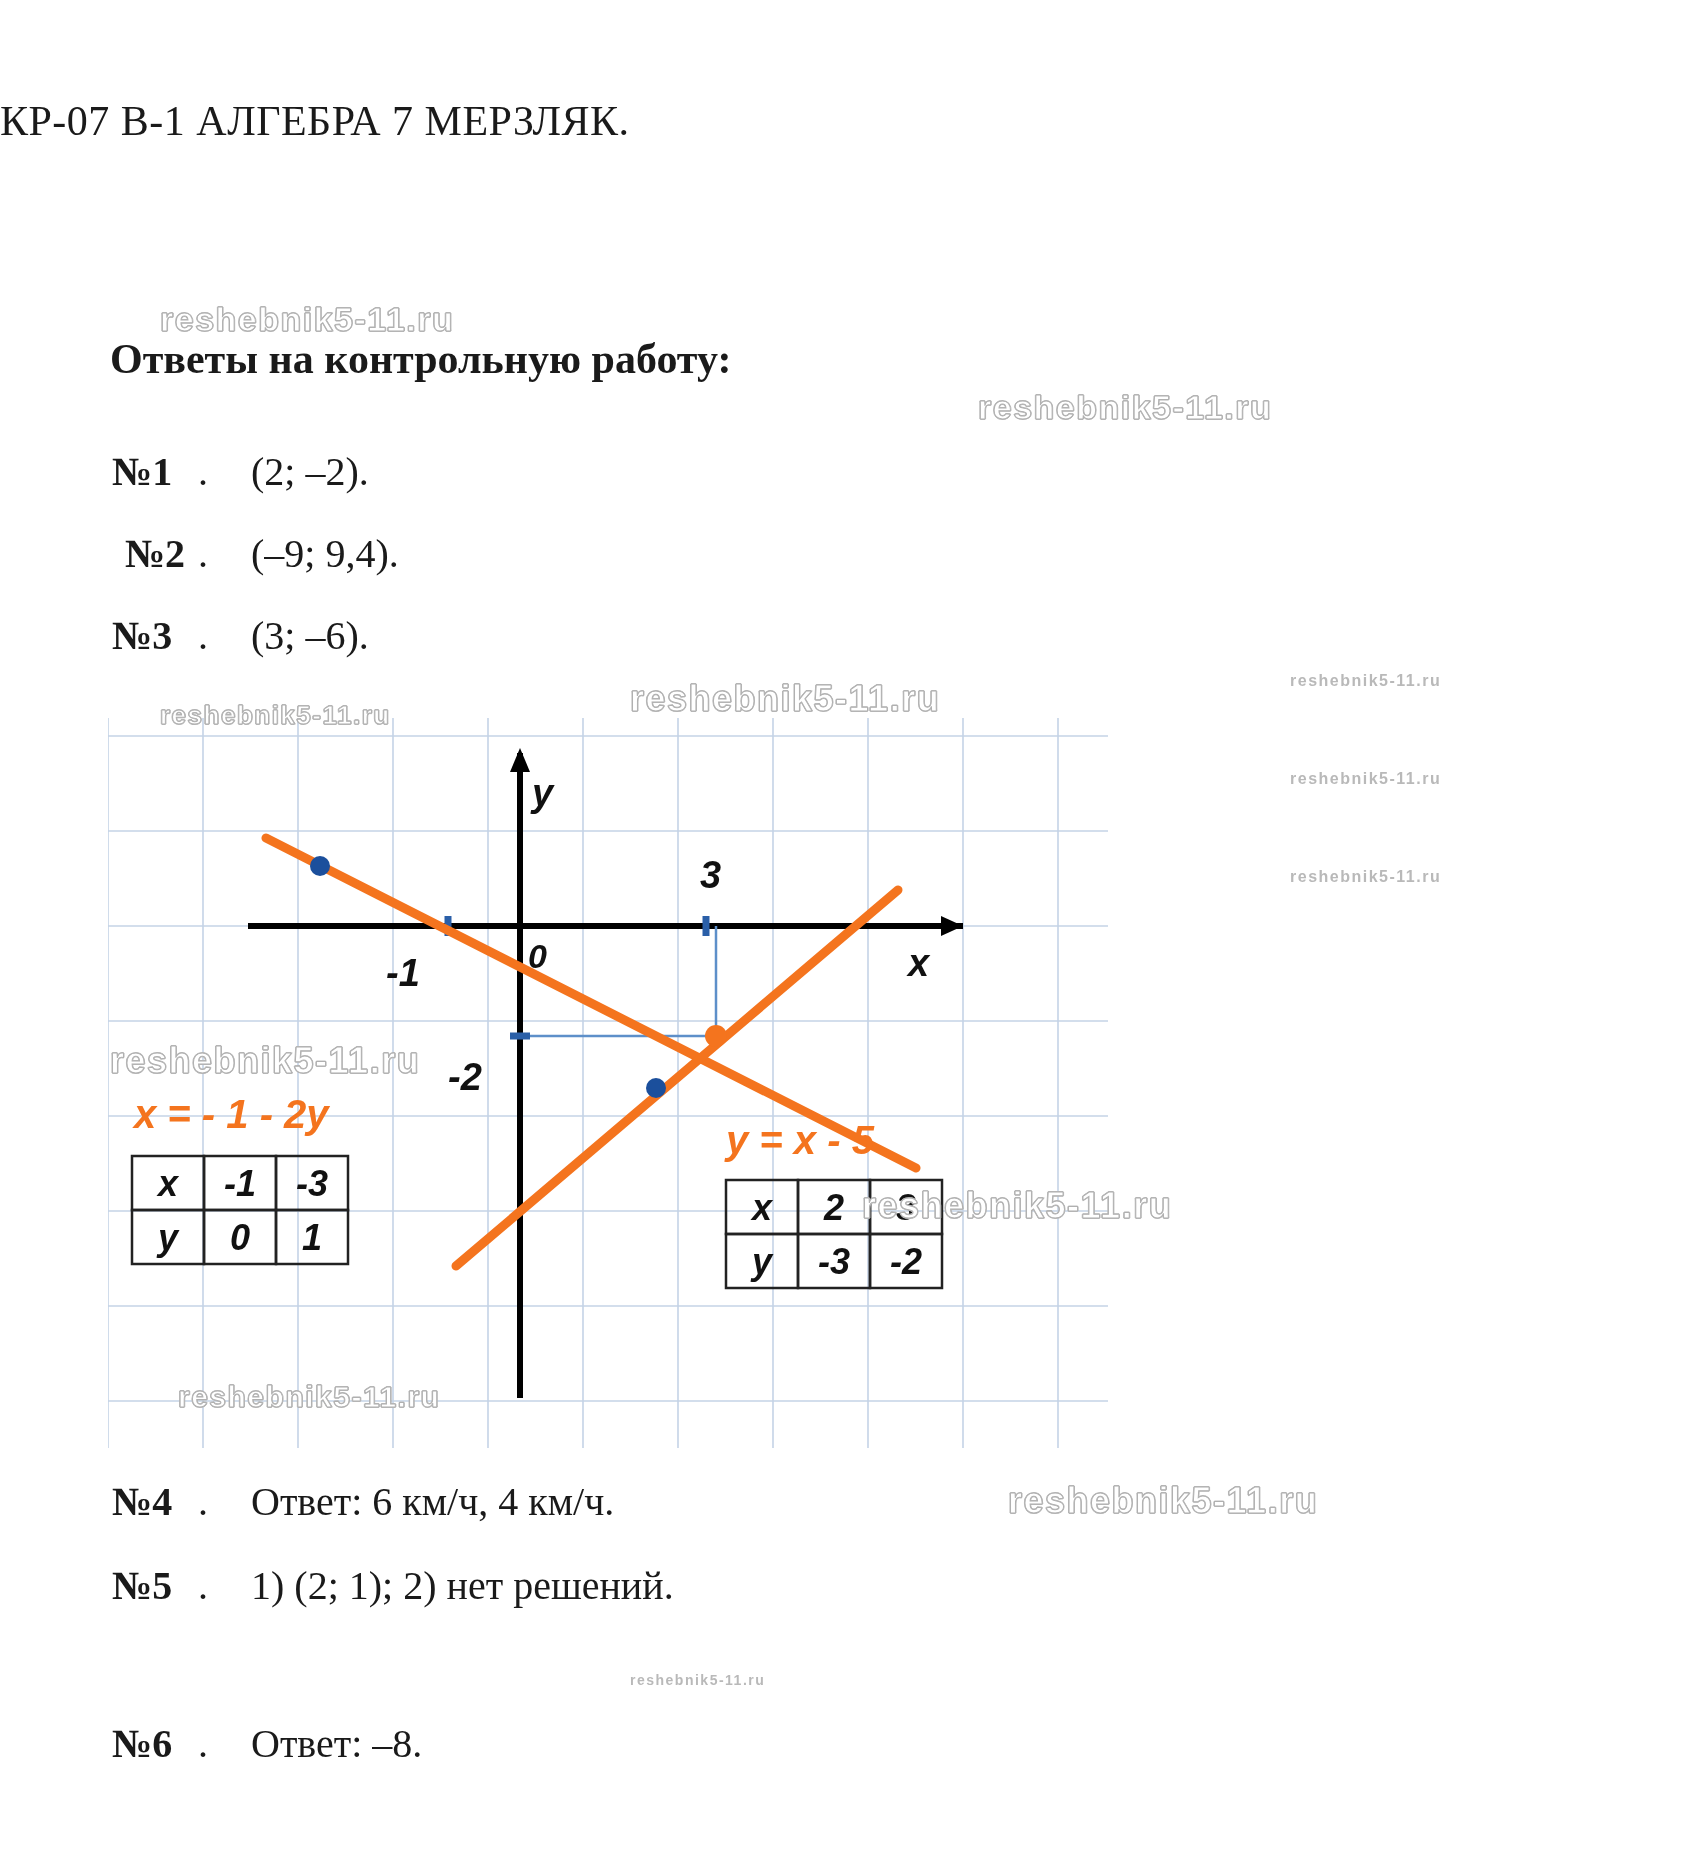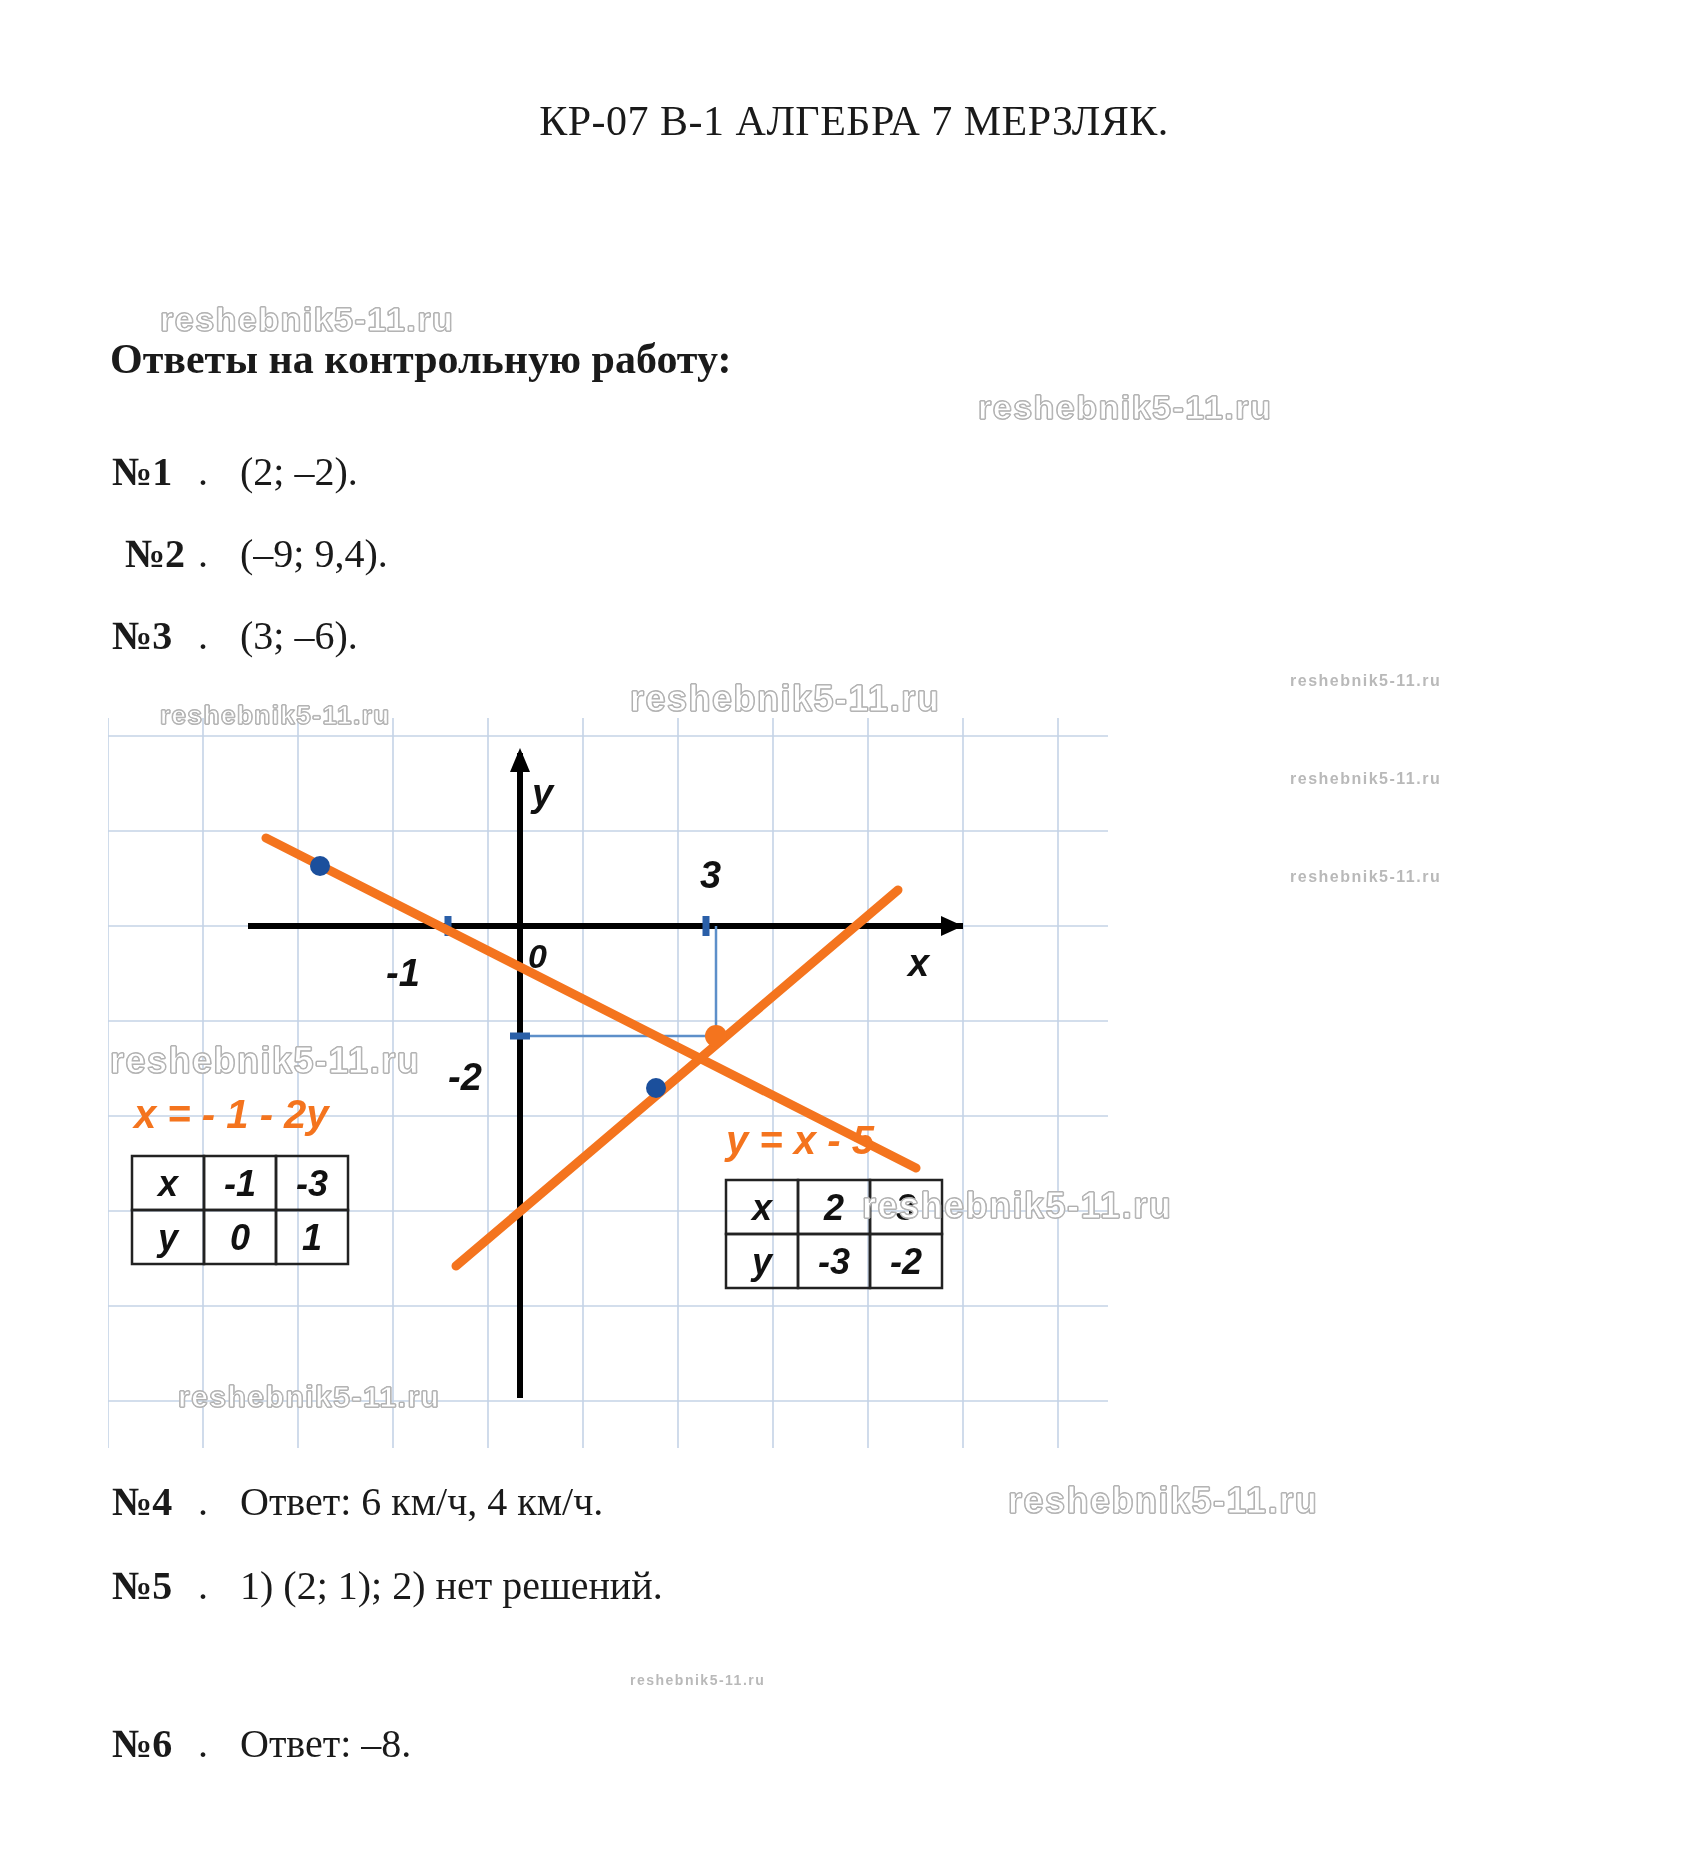--- a/index.html
+++ b/index.html
@@ -11,21 +11,21 @@
     width: 1708px;
     height: 1875px;
     position: relative;
     font-family: "Liberation Serif", serif;
     color: #1a1a1a;
     overflow: hidden;
   }
 
   
   .title-block {
-    text-align: center;
+    text-align: left;
     padding-top: 92px;
   }
   .title-line {
     font-size: 42px;
     letter-spacing: 0.5px;
     line-height: 1.42;
     font-family: "Liberation Serif", serif;
   }
 
   
@@ -46,21 +46,21 @@
     font-family: "Liberation Serif", serif;
     white-space: nowrap;
   }
   .answer-row .num {
     font-weight: bold;
     display: inline-block;
     min-width: 86px;
   }
   .answer-row .val {
     display: inline-block;
-    margin-left: 22px;
+    margin-left: 33px;
   }
 
   #ans1 { left: 112px; top: 448px; }
   #ans2 { left: 112px; top: 530px; text-align: center; }
   #ans3 { left: 112px; top: 612px; }
   #ans4 { left: 112px; top: 1478px; }
   #ans5 { left: 112px; top: 1562px; }
   #ans6 { left: 112px; top: 1720px; }
 
   

